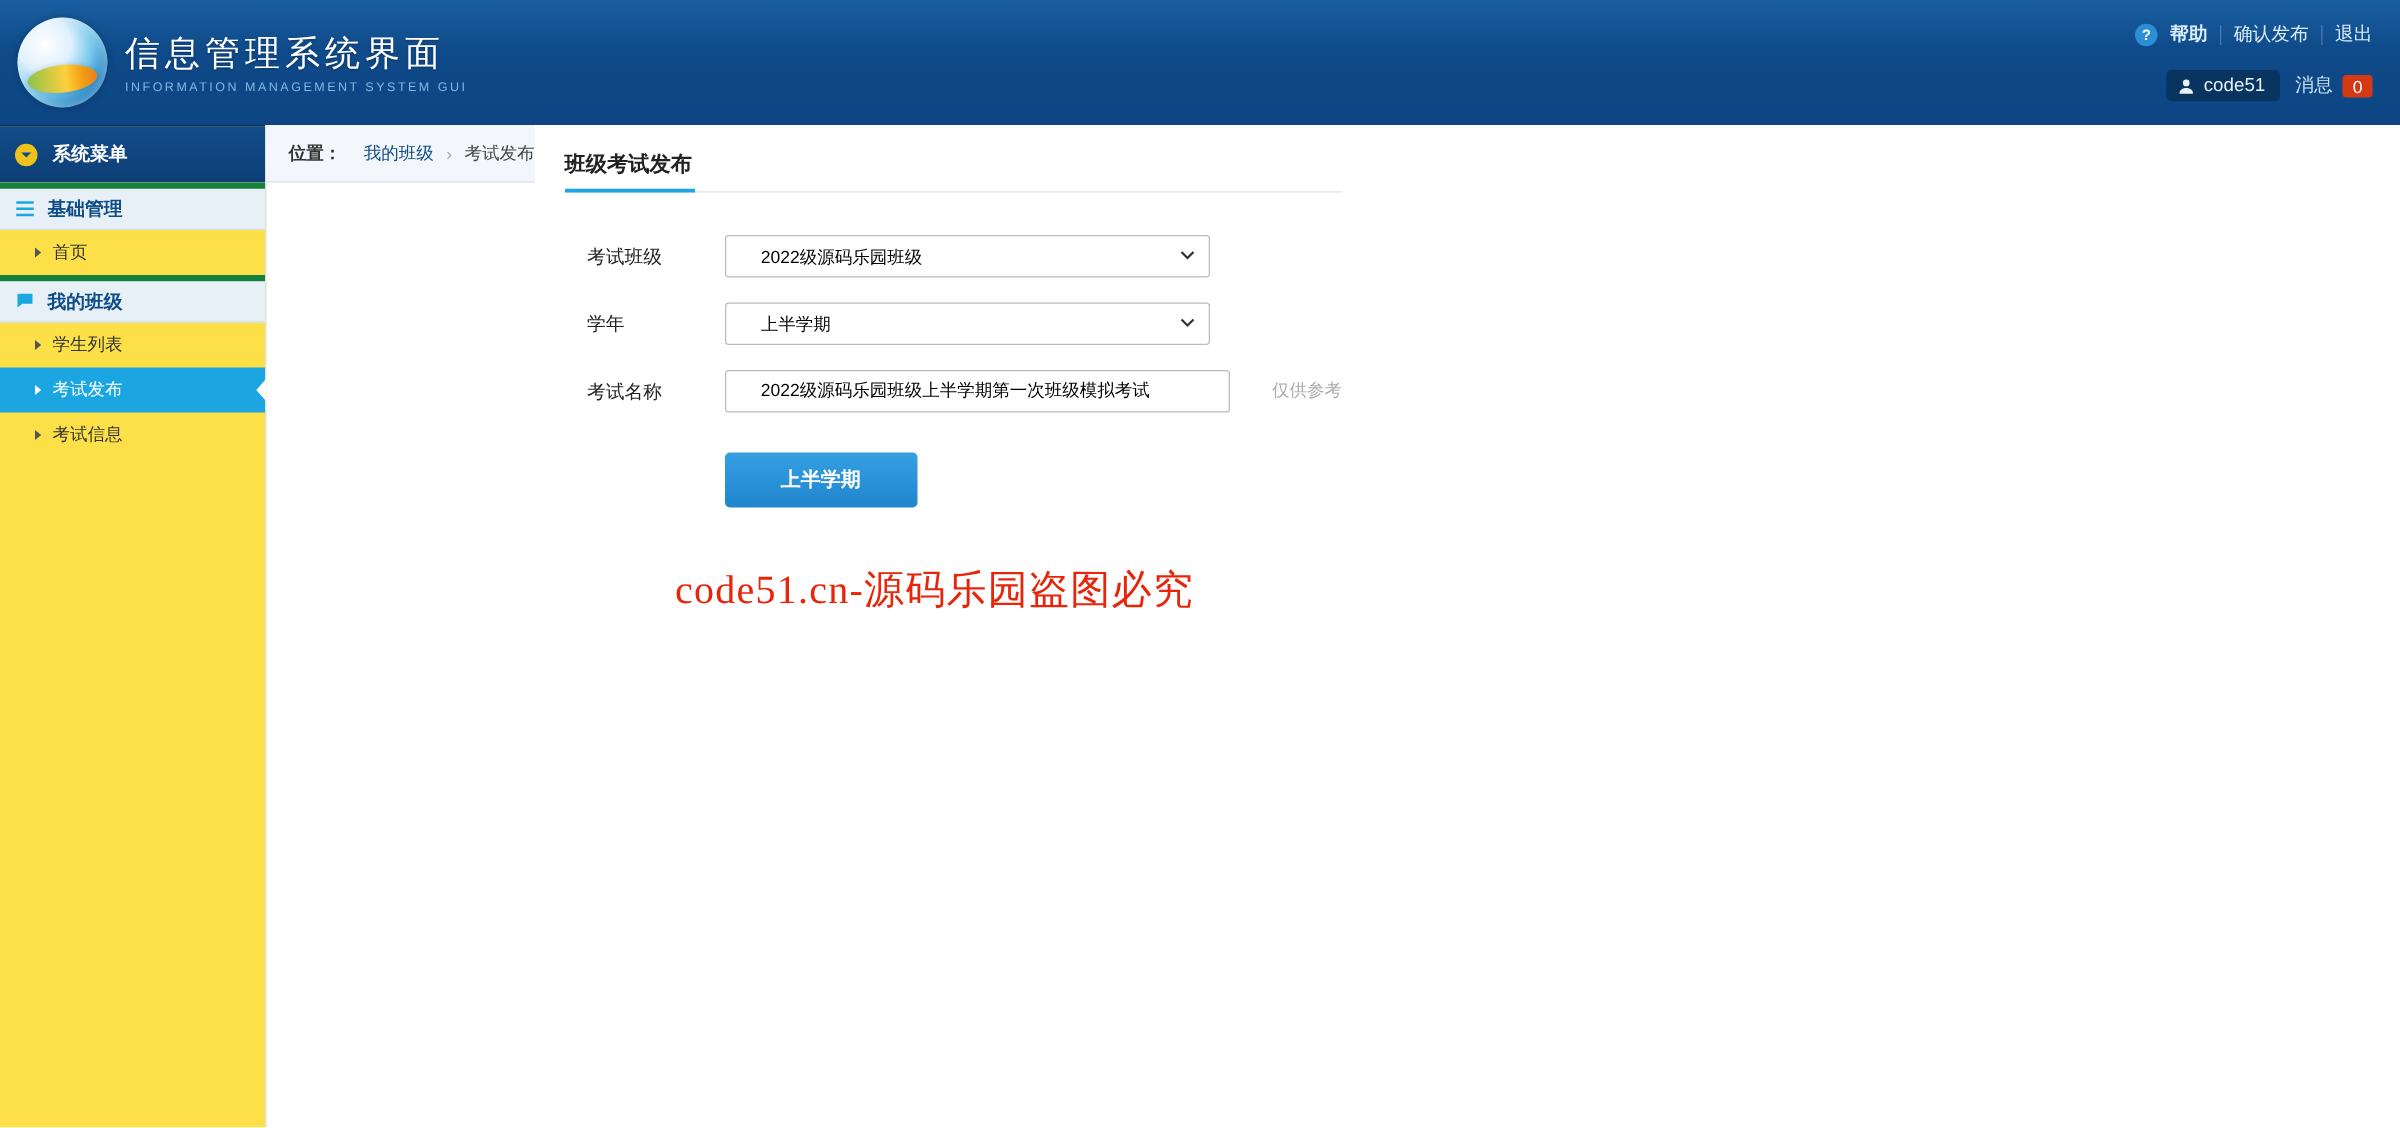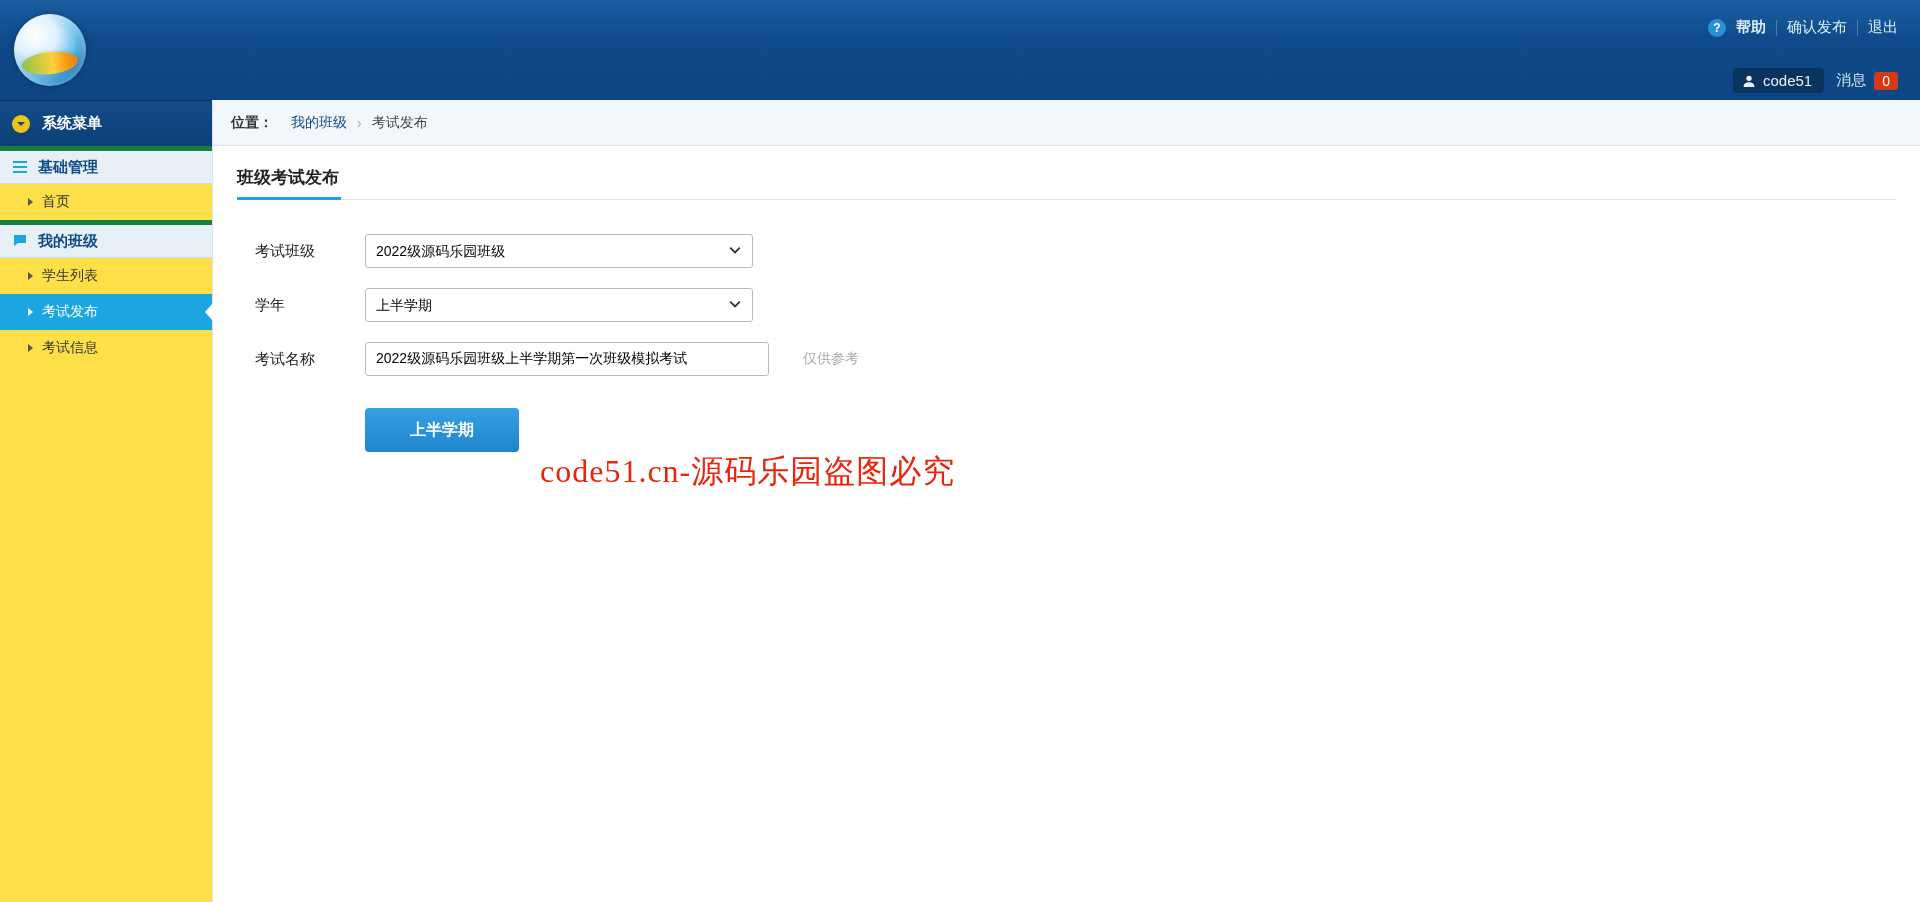--- a/index.html
+++ b/index.html
@@ -71,21 +71,21 @@
     width: 18px; height: 18px; border-radius:50%;
     background:#2a8fd6; color:#fff; font-weight:bold;
     display:flex; align-items:center; justify-content:center;
     font-size:12px;
   }
   .divider {
     width:1px; height:16px; background: rgba(255,255,255,0.25);
   }
   .header-right-bottom {
     position: absolute;
-    top: 68px;
+    top: 56px;
     right: 22px;
     display: flex;
     align-items: center;
     color: #d9ecf9;
     font-size: 15px;
   }
   .user-pill {
     background: #08345f;
     border-radius: 4px;
     padding: 4px 12px 4px 8px;
@@ -177,21 +177,21 @@
     content:"";
     position:absolute; right:-1px; top:50%;
     transform: translateY(-50%);
     width:0; height:0;
     border-right: 8px solid #fff;
     border-top: 9px solid transparent;
     border-bottom: 9px solid transparent;
   }
 
   
-  .main { flex:1; display:flex; flex-direction:column; }
+  .main { flex:1; display:flex; }
   .breadcrumb {
     height: 46px;
     background: #f3f7fb;
     border-bottom: 1px solid #d9e2ec;
     display:flex; align-items:center;
     padding-left: 18px;
     font-size: 14px;
     color: #333;
   }
   .breadcrumb .bc-label { font-weight:bold; margin-right: 18px; }
@@ -226,21 +226,21 @@
   }
   .form-label {
     width: 110px;
     font-size: 15px;
     color:#222;
   }
   .form-select, .form-input {
     height: 34px;
     border: 1px solid #bbb;
     border-radius: 3px;
-    padding: 0 10px;
+    padding: 0 28px;
     font-size: 14px;
     background:#fff;
   }
   .form-select { width: 388px; padding-right: 24px; }
   .select-wrap { position:relative; }
   .select-wrap .chev {
     position:absolute; right:12px; top:50%;
     transform: translateY(-50%);
     pointer-events:none;
   }
@@ -283,20 +283,24 @@
     -webkit-appearance: none;
   }
 </style>
 </head>
 <body>
 
 <div class="header">
   <div class="logo-circle">
     <div class="logo-swoosh"></div>
   </div>
+  <div>
+    <div class="brand-title">信息管理系统界面</div>
+    <div class="brand-sub">INFORMATION MANAGEMENT SYSTEM GUI</div>
+  </div>
 
   <div class="header-right-top">
     <span class="help-icon">?</span>
     <a style="color:#d9ecf9; font-weight:bold;">帮助</a>
     <span class="divider"></span>
     <a style="color:#d9ecf9;">确认发布</a>
     <span class="divider"></span>
     <a style="color:#d9ecf9;">退出</a>
   </div>
 

